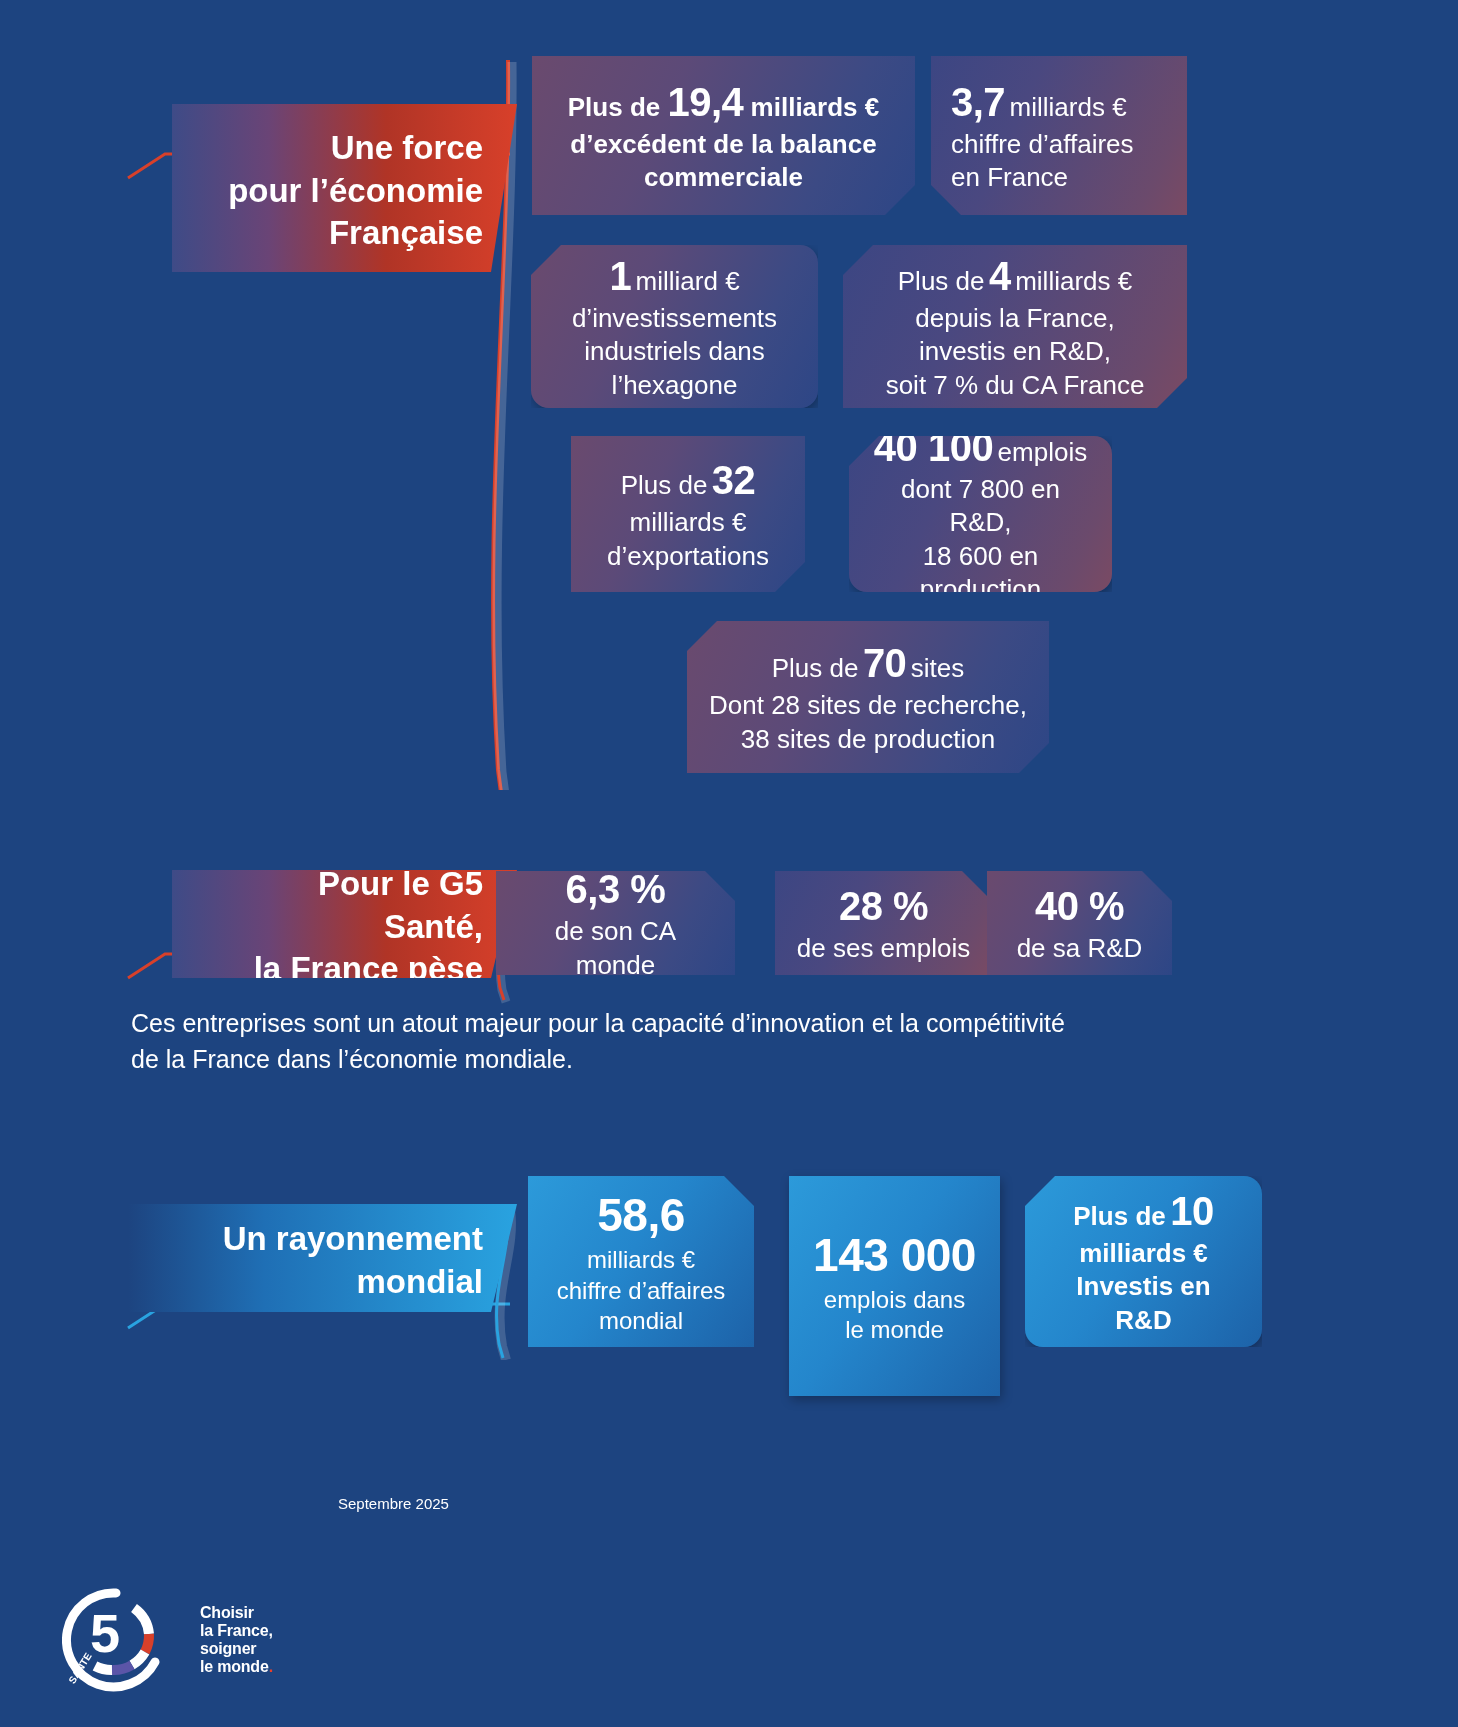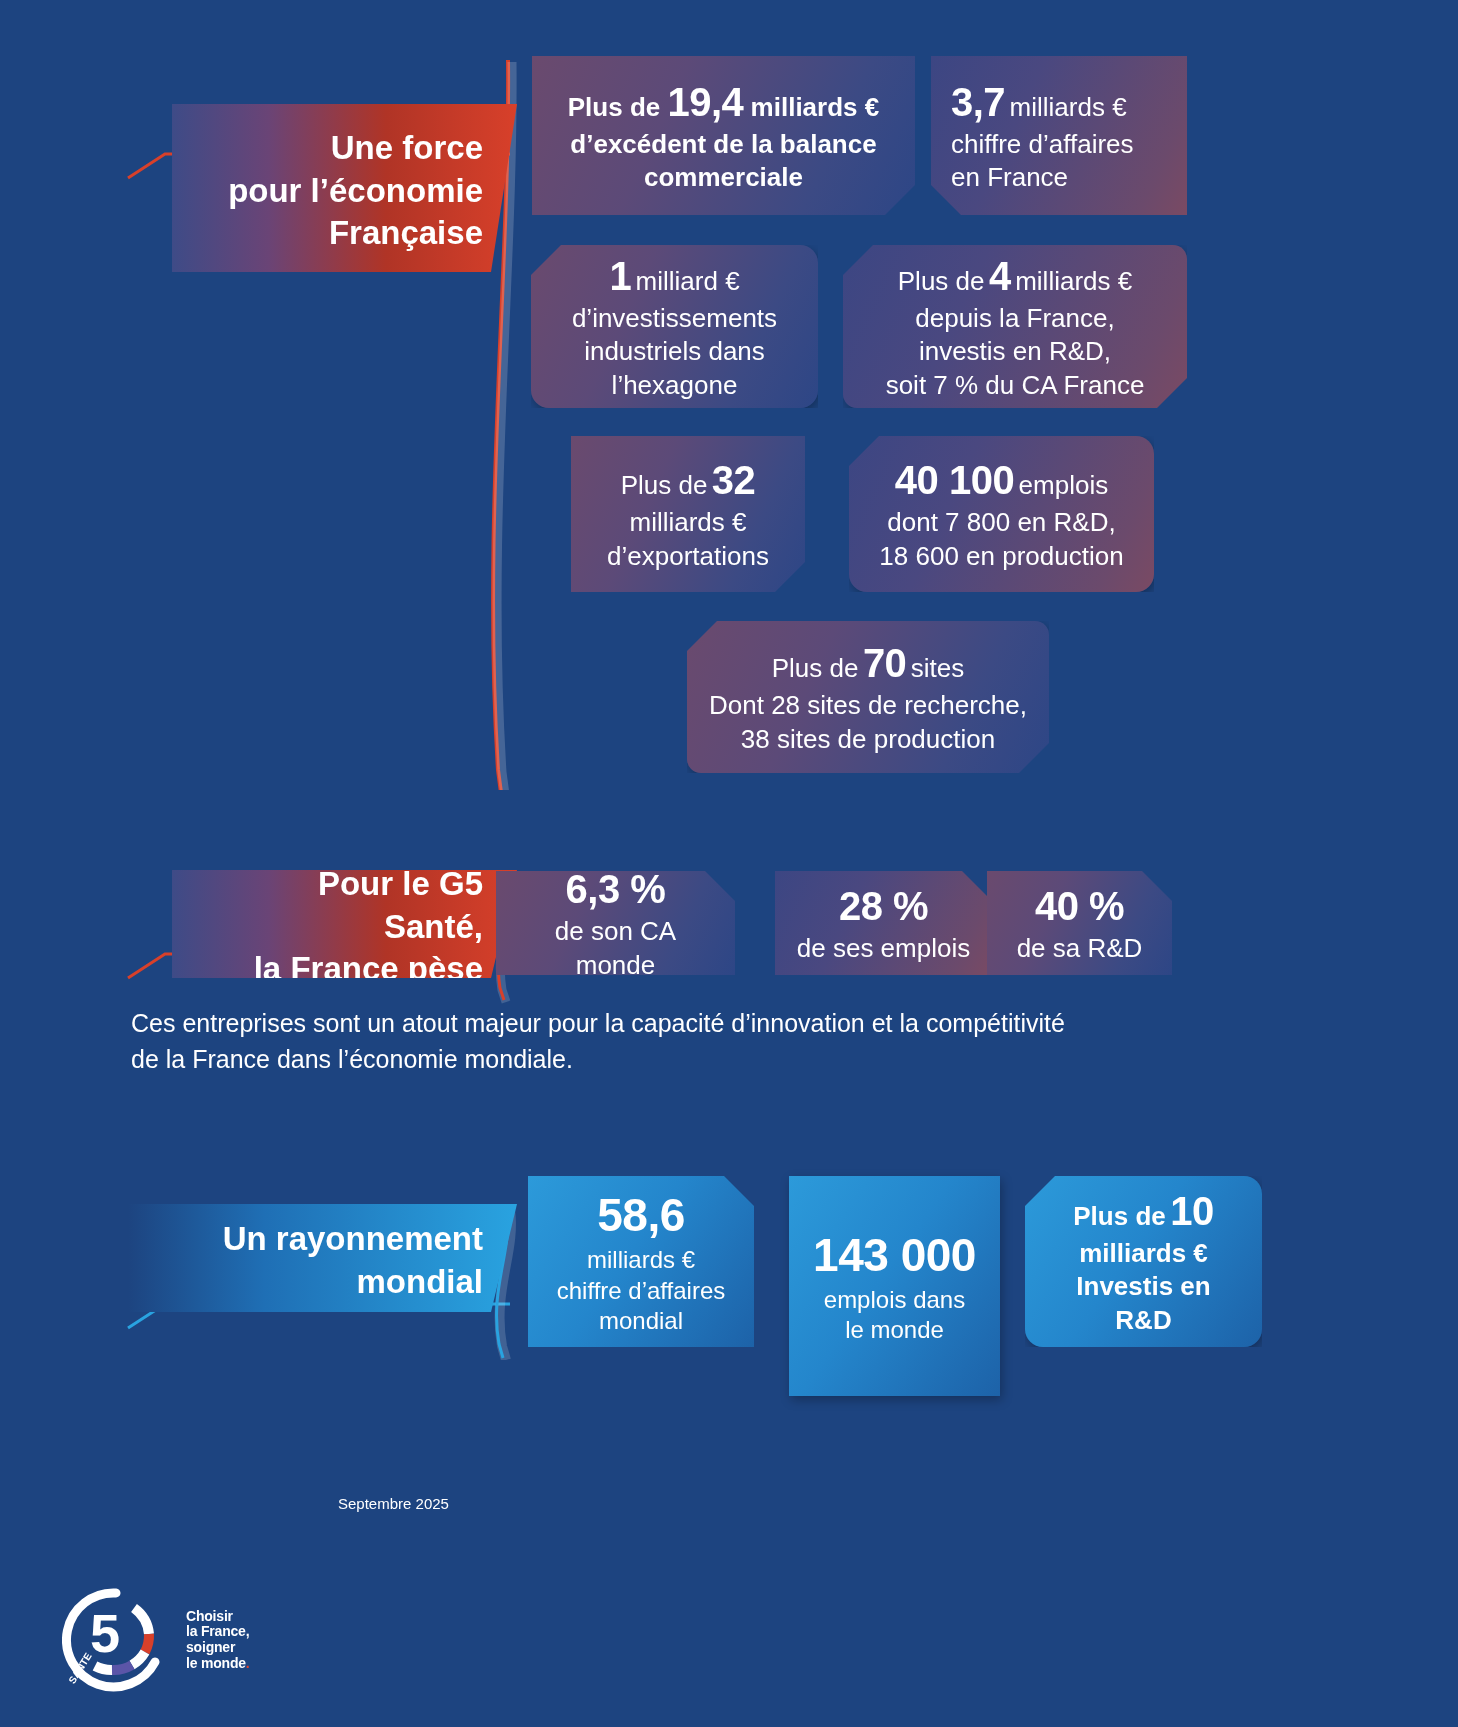--- a/index.html
+++ b/index.html
@@ -37,21 +37,21 @@
   .card-blue{
     background:linear-gradient(125deg,#2c9ada 0%,#2486cc 45%,#1d62a8 100%);
     box-shadow:2px 4px 10px rgba(0,0,0,.28);
   }
 
   
   .n-tl{ clip-path:polygon(30px 0,100% 0,100% 100%,0 100%,0 30px);border-radius:18px; }
   .n-tr{ clip-path:polygon(0 0,calc(100% - 30px) 0,100% 30px,100% 100%,0 100%); }
   .n-br{ clip-path:polygon(0 0,100% 0,100% calc(100% - 30px),calc(100% - 30px) 100%,0 100%); }
   .n-bl{ clip-path:polygon(0 0,100% 0,100% 100%,30px 100%,0 calc(100% - 30px)); }
-  .n-tl-br{ clip-path:polygon(30px 0,100% 0,100% calc(100% - 30px),calc(100% - 30px) 100%,0 100%,0 30px);border-radius:14px; }
+  .n-tl-br{ clip-path:polygon(30px 0,100% 0,100% calc(100% - 30px),calc(100% - 30px) 100%,0 100%,0 30px); }
   .n-none{}
 
   
   .big{ font-size:40px; font-weight:bold; letter-spacing:-0.5px; }
   .big-l{ font-size:46px; font-weight:bold; letter-spacing:-0.5px; }
   .mid{ font-size:26px; }
   .mid-b{ font-size:26px; font-weight:bold; }
   .sm{ font-size:24px; }
 
   
@@ -83,21 +83,21 @@
 
   .para{
     position:absolute;
     font-size:25px;
     line-height:1.45;
   }
 
   
   .logo-wrap{ position:absolute; display:flex; align-items:center; }
   .logo-tag{
-    font-size:14px; font-weight:bold; line-height:1.12; margin-left:16px;
+    font-size:16px; font-weight:bold; line-height:1.12; margin-left:30px;
     letter-spacing:-0.2px;
   }
   .logo-tag .dot{ color:#e8402a; }
   .date{ position:absolute; font-size:15px; }
 </style>
 </head>
 <body>
 
 <svg class="lead" style="left:110px; top:50px;" width="420" height="740" viewBox="0 0 420 740">
   <path d="M18 128 L55 104 L400 104" fill="none" stroke="#d8402a" stroke-width="3"></path>
@@ -165,21 +165,21 @@
   <div class="inner">
     <div>
       <span class="mid">Plus de</span>
       <span class="big">32</span>
     </div>
     <div class="mid">milliards €</div>
     <div class="mid">d’exportations</div>
   </div>
 </div>
 
-<div class="card card-purple-b n-tl" style="left:849px; top:436px; width:305px; height:156px;">
+<div class="card card-purple-b n-tl" style="left:849px; top:436px; width:263px; height:156px;">
   <div class="inner">
     <div>
       <span class="big">40 100</span>
       <span class="mid">emplois</span>
     </div>
     <div class="mid">dont 7 800 en R&amp;D,</div>
     <div class="mid">18 600 en production</div>
   </div>
 </div>
 

